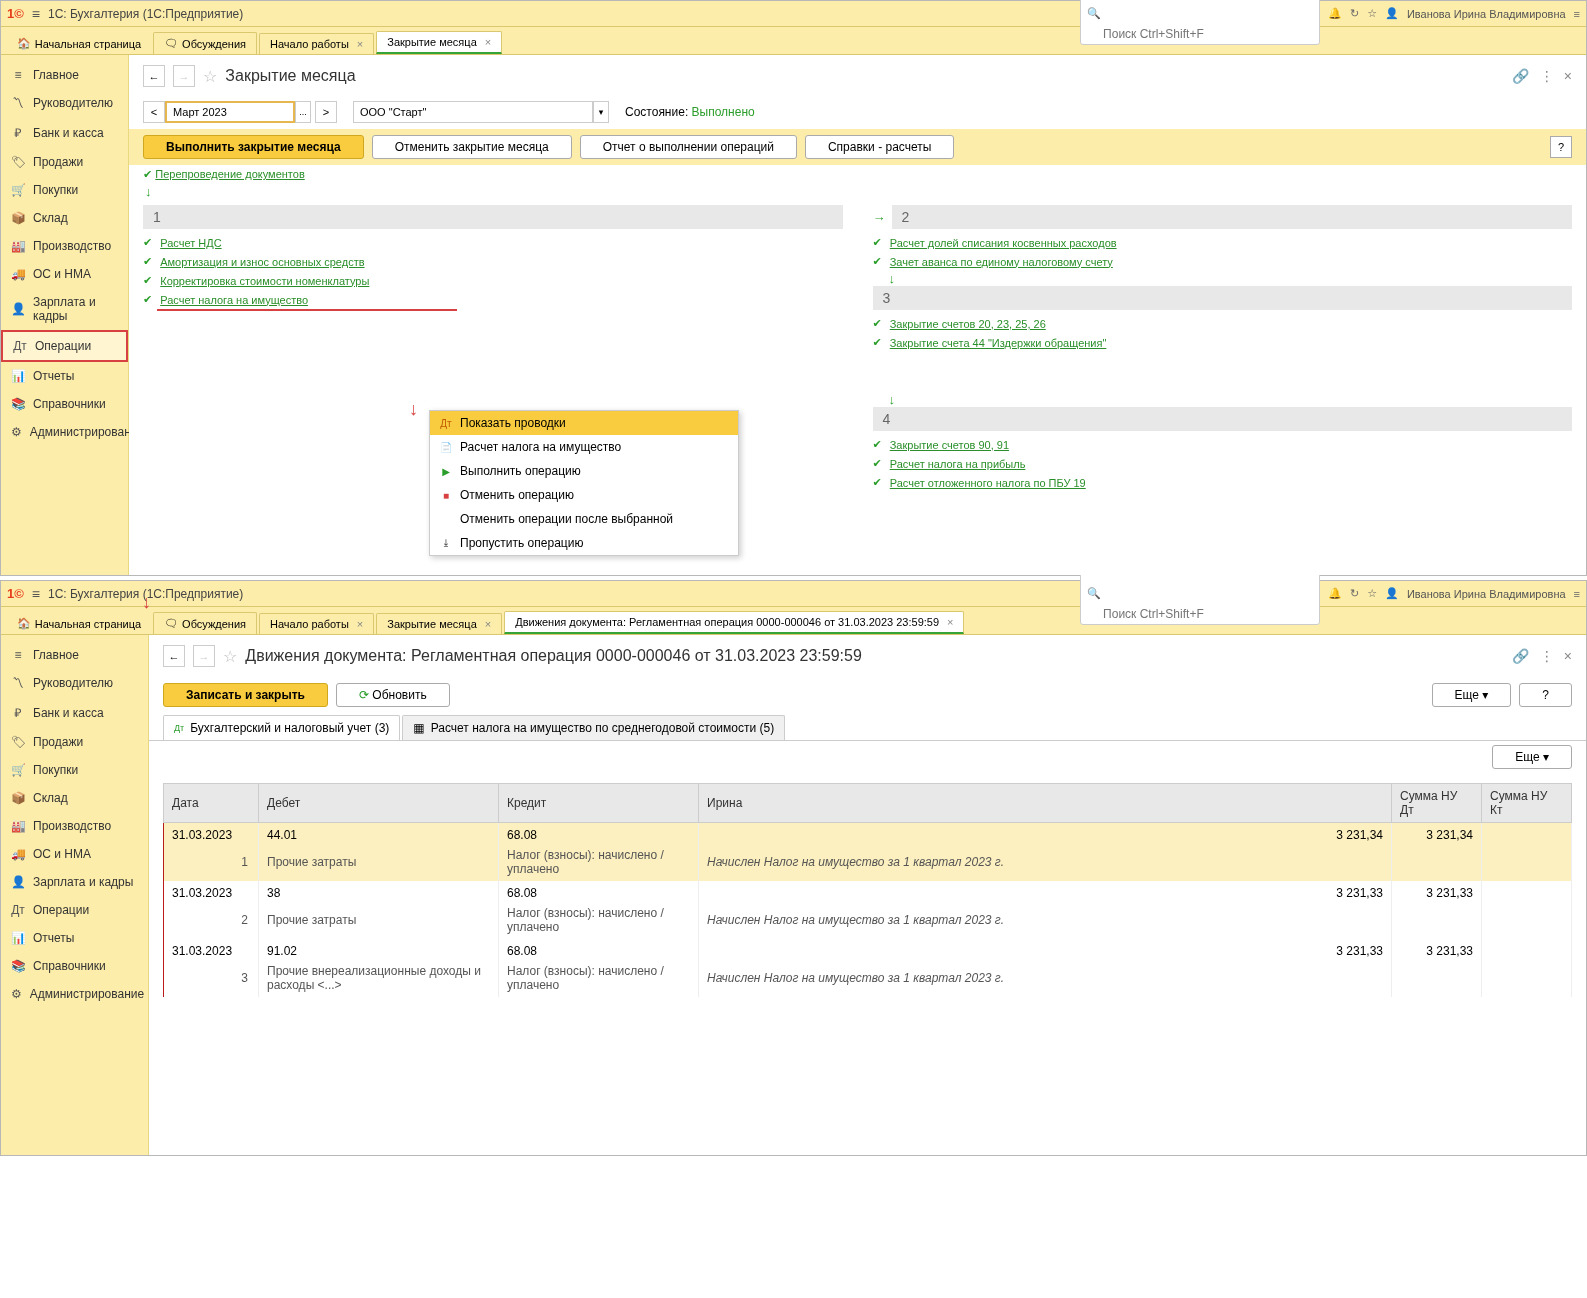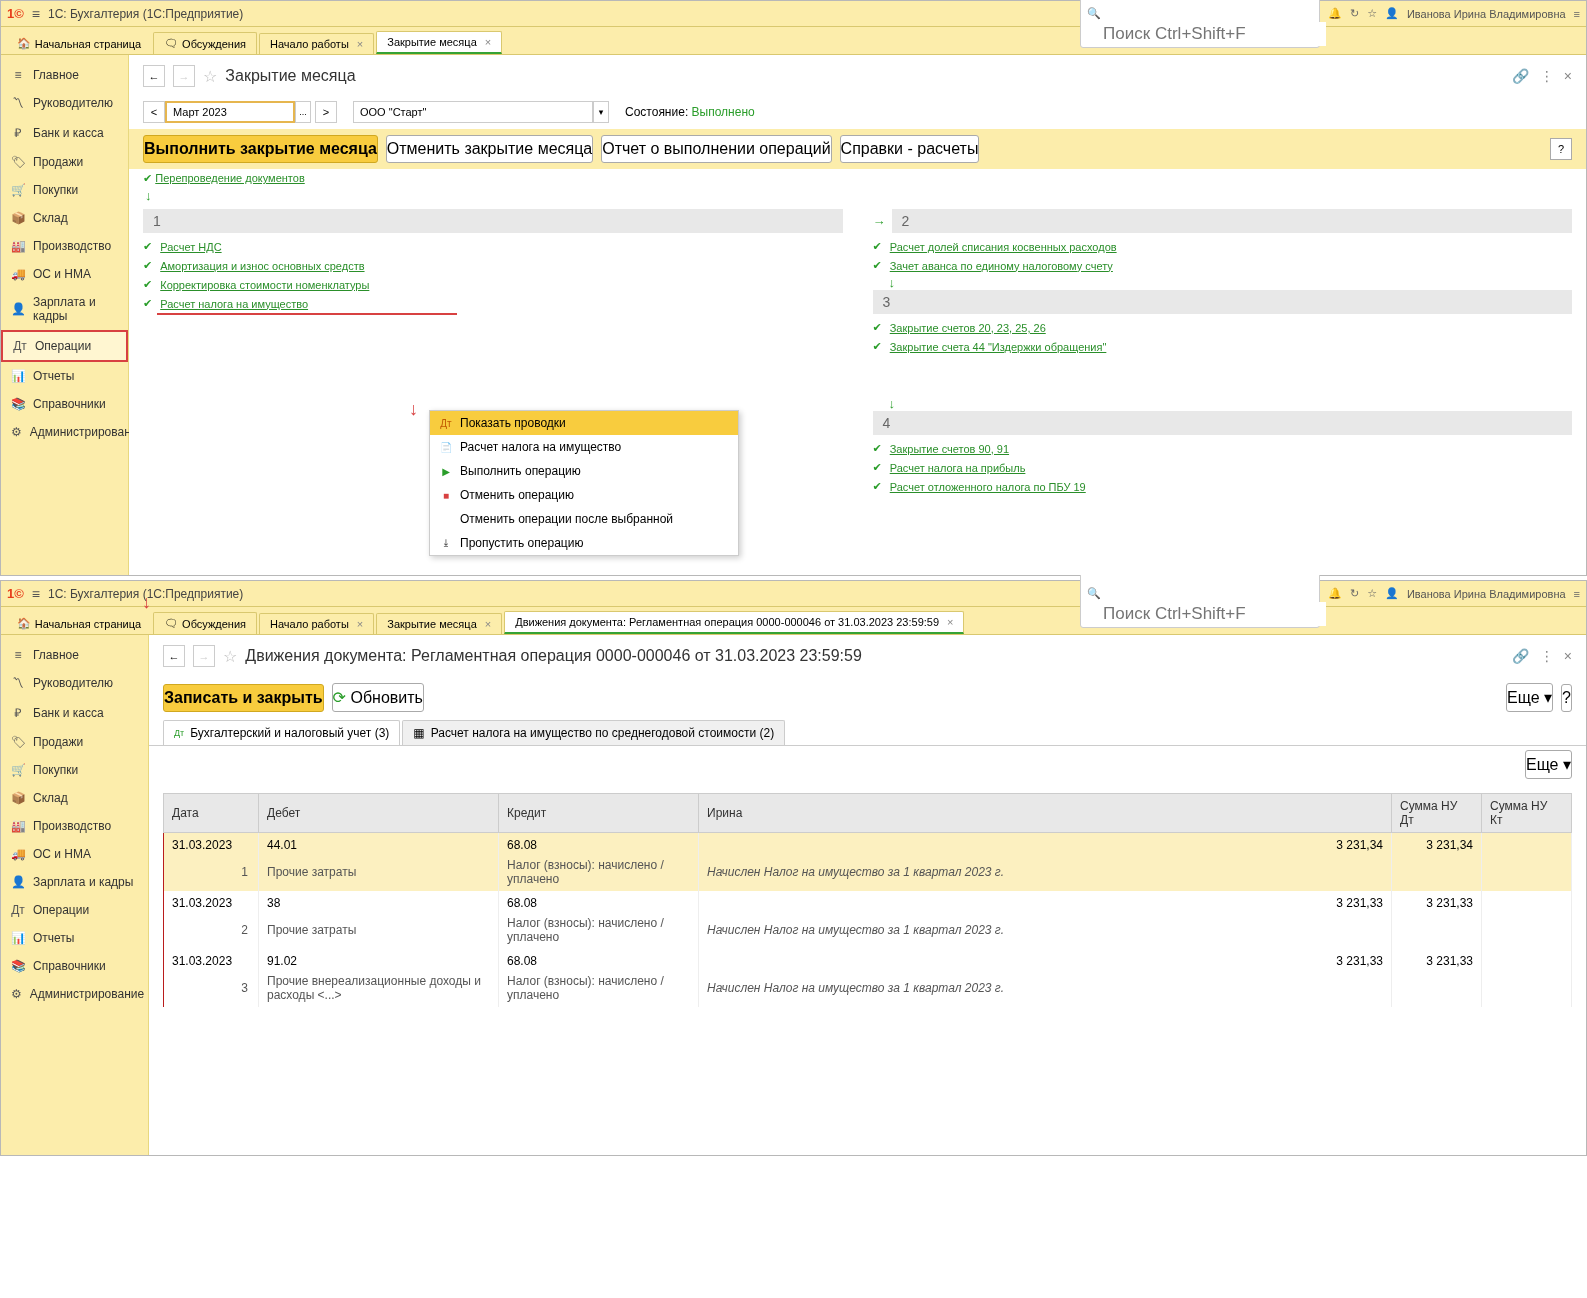--- a/index.html
+++ b/index.html
@@ -3,21 +3,21 @@
 <meta charset="utf-8">
 <style>
 * { box-sizing: border-box; font-family: Arial, sans-serif; }
 body { margin: 0; padding: 0; background: #fff; font-size: 11px; }
 .window { border: 1px solid #b8b8b8; margin: 0; background: #fff; }
 .topbar { background: #fcedab; height: 26px; display: flex; align-items: center; padding: 0 6px; gap: 8px; border-bottom: 1px solid #d9c86f; }
 .logo { color: #e83e1b; font-weight: bold; font-size: 13px; }
 .burger { font-size: 14px; color: #555; cursor: pointer; }
 .apptitle { font-size: 12px; color: #444; }
 .search { margin-left: auto; display: flex; align-items: center; background: #fff; border: 1px solid #ccc; border-radius: 3px; padding: 1px 6px; width: 240px; }
-.search input { border: none; outline: none; flex: 1; font-size: 17px; padding: 2px; margin-top: 40px; }
+.search input { border: none; outline: none; flex: 1; font-size: 12px; padding: 2px; margin-top: 40px; }
 .topicons { display: flex; gap: 8px; align-items: center; color: #666; }
 .topicons span { cursor: pointer; }
 .username { font-size: 11px; color: #555; }
 .tabsbar { background: #fcedab; height: 28px; display: flex; align-items: flex-end; padding: 0 6px; border-bottom: 1px solid #d9c86f; }
 .tab { background: #fcedab; border: 1px solid #d9c86f; border-bottom: none; padding: 4px 10px; font-size: 11px; display: flex; align-items: center; gap: 4px; cursor: pointer; margin-right: 2px; border-radius: 2px 2px 0 0; }
 .tab.active { background: #fff; border-bottom: 2px solid #35a335; }
 .tab.home { border: none; background: transparent; }
 .tab .close { color: #888; font-size: 11px; margin-left: 4px; }
 .body { display: flex; min-height: 520px; }
 .sidebar { width: 128px; background: #fcedab; padding: 6px 0; border-right: 1px solid #e8d87f; }
@@ -33,21 +33,21 @@
 .controls { display: flex; align-items: center; gap: 6px; padding: 4px 14px; }
 .period { display: flex; align-items: center; }
 .pbtn { border: 1px solid #ccc; width: 22px; height: 22px; display: inline-flex; align-items: center; justify-content: center; cursor: pointer; background: #fff; }
 .pval { border: 2px solid #e6b64f; height: 22px; padding: 0 6px; display: flex; align-items: center; width: 130px; }
 .pmore { border: 1px solid #ccc; width: 16px; height: 22px; display: inline-flex; align-items: center; justify-content: center; cursor: pointer; background: #fff; font-size: 9px; }
 .orgsel { border: 1px solid #ccc; height: 22px; width: 240px; padding: 0 6px; display: flex; align-items: center; }
 .orgdd { border: 1px solid #ccc; width: 16px; height: 22px; display: inline-flex; align-items: center; justify-content: center; cursor: pointer; background: #fff; font-size: 9px; }
 .state { margin-left: 10px; font-size: 12px; }
 .state .done { color: #2a9d2a; }
 .ybar { background: #fcedab; display: flex; align-items: center; gap: 8px; padding: 6px 14px; margin-top: 2px; }
-.btn { border: 1px solid #aaa; border-radius: 3px; background: #fff; padding: 4px 0; font-size: 16px; cursor: pointer; }
+.btn { border: 1px solid #aaa; border-radius: 3px; background: #fff; padding: 4px 22px; font-size: 12px; cursor: pointer; }
 .btn.primary { background: #f8cc3e; border-color: #d0a820; font-weight: bold; }
 .helpq { margin-left: auto; border: 1px solid #aaa; width: 22px; height: 22px; display: flex; align-items: center; justify-content: center; cursor: pointer; background: #fff; }
 .section { padding: 3px 14px; }
 .step { display: flex; align-items: center; gap: 8px; padding: 3px 0; }
 .chk { color: #2a9d2a; font-size: 11px; }
 .lnk { color: #2a8f2a; text-decoration: underline; cursor: pointer; }
 .cols { display: flex; gap: 30px; padding: 6px 14px; }
 .col { flex: 1; }
 .blocknum { background: #e8e8e8; padding: 4px 10px; font-size: 14px; color: #666; margin-bottom: 4px; }
 .arrowdown { color: #2a9d2a; padding-left: 16px; font-size: 13px; }
@@ -420,21 +420,21 @@
         <span style="margin-left:auto" class="btn"><span>Еще</span> ▾</span>
         <span class="btn">?</span>
       </div>
       <div class="tabs2">
         <div class="tab2 active">
             <span class="dticon">Дт</span>
             <span>Бухгалтерский и налоговый учет (3)</span>
           </div>
         <div class="tab2">
             <span>▦</span>
-            <span>Расчет налога на имущество по среднегодовой стоимости (2)</span>
+            <span>Расчет налога на имущество по среднегодовой стоимости (5)</span>
           </div>
       </div>
       <div class="more2">
           <span class="btn"><span>Еще</span> ▾</span>
         </div>
       <div class="tblwrap">
         <table>
           <thead>
             <tr>
               <th style="width:95px">Дата</th>

